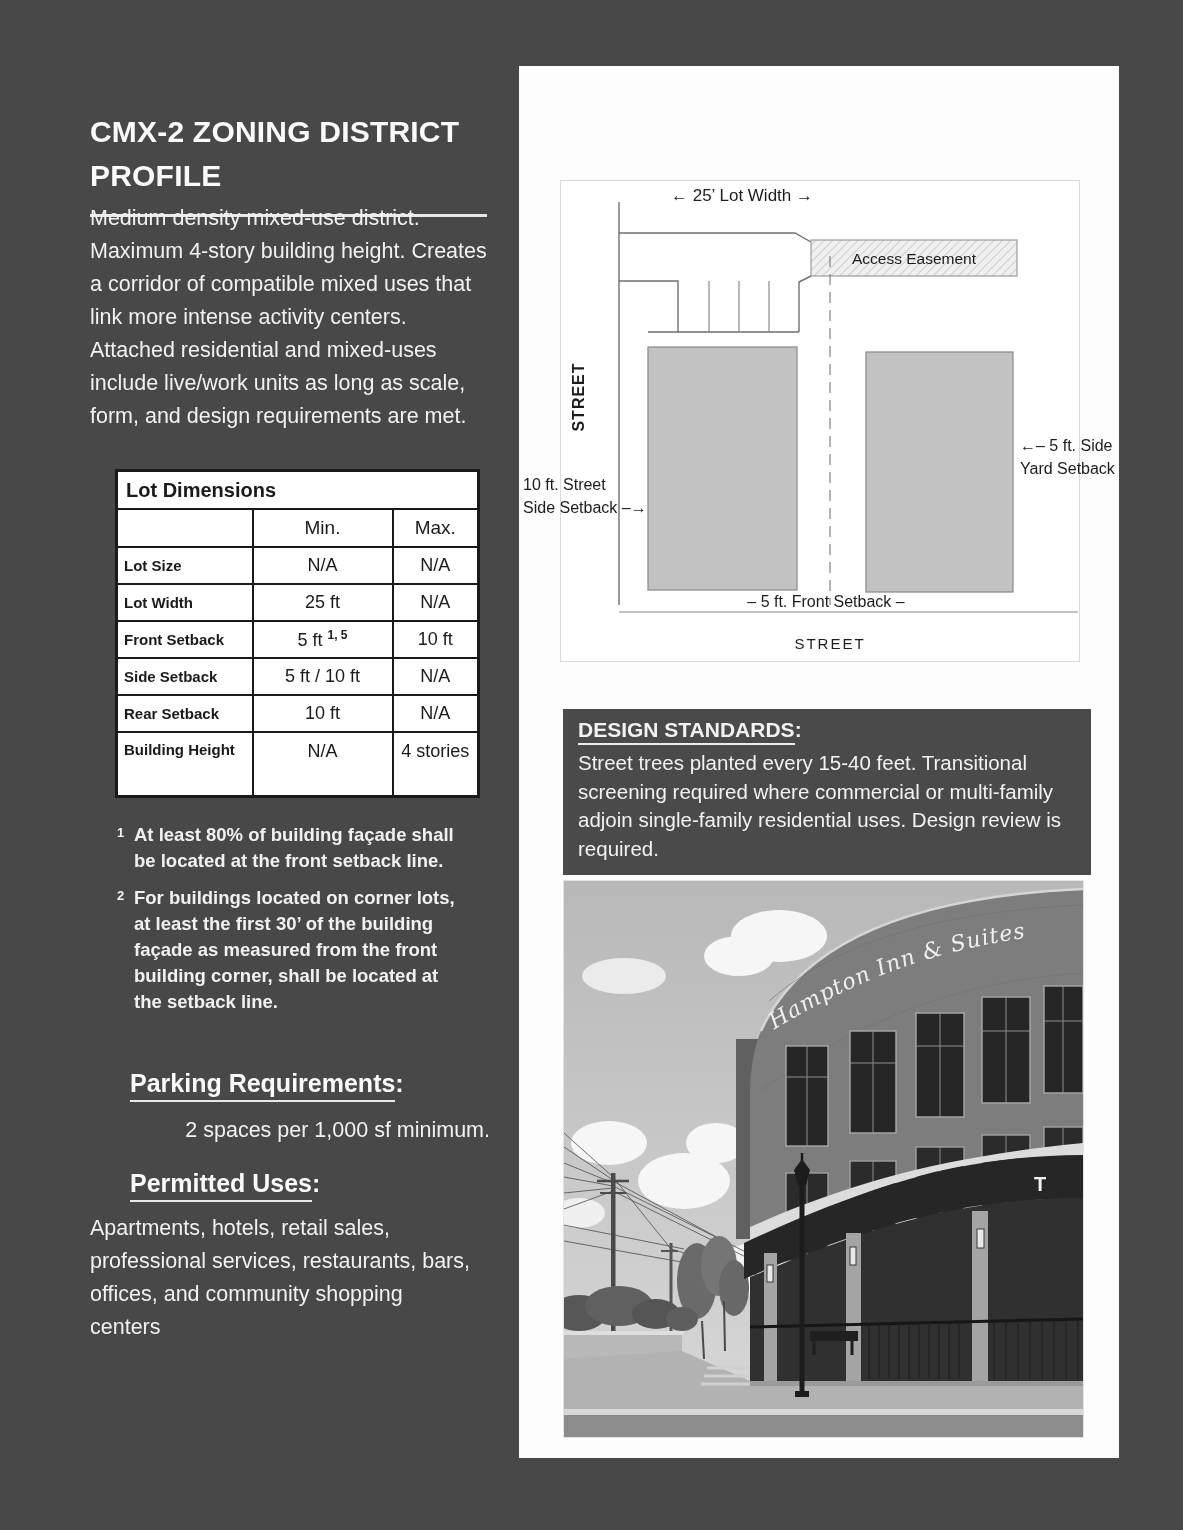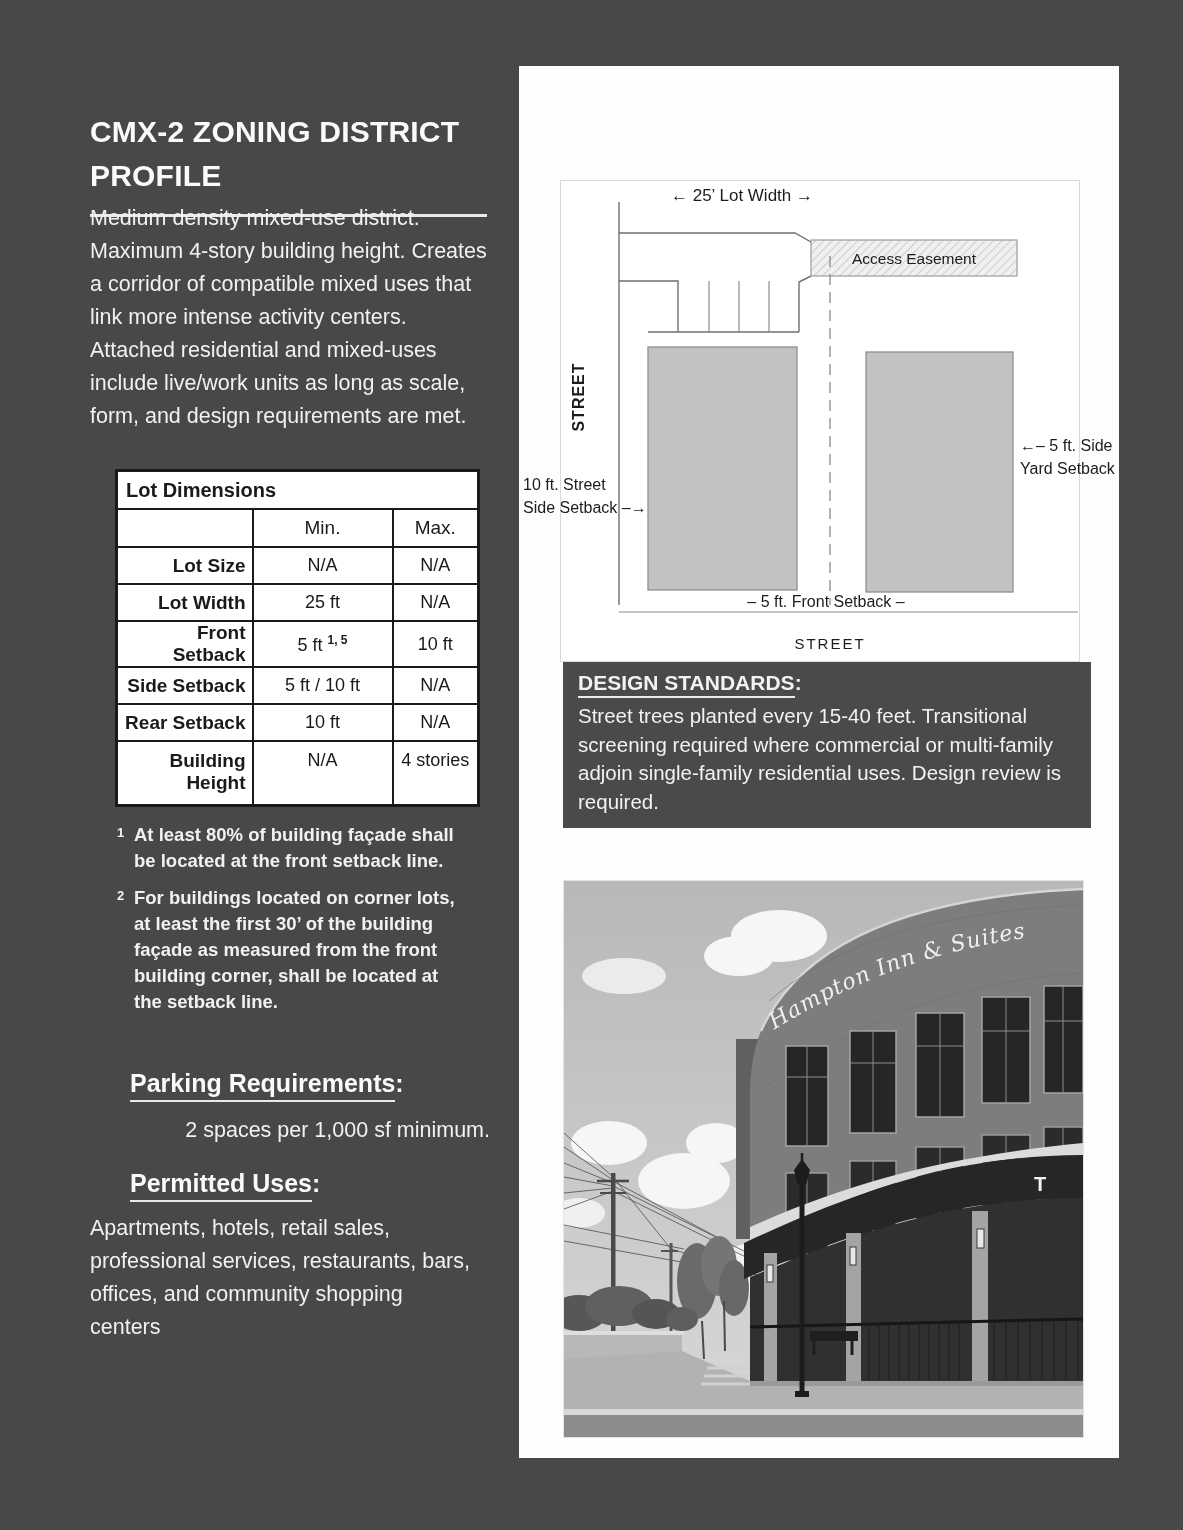--- a/index.html
+++ b/index.html
@@ -19,21 +19,21 @@
     font-size:21.5px;line-height:33px;color:#f1f1f1;
   }
   .lot-table{
     position:absolute;left:115px;top:469px;width:321px;
     border-collapse:collapse;background:#ffffff;color:#1a1a1a;
     border:3px solid #1a1a1a;table-layout:fixed;
   }
   .lot-table td,.lot-table th{border:2px solid #1a1a1a;padding:0 6px;}
   .lot-table .t-title{font-size:20px;font-weight:bold;text-align:left;height:36px;padding-left:8px;}
   .lot-table .t-colhead{font-size:19px;font-weight:normal;text-align:center;height:36px;}
-  .lot-table .t-label{font-size:19px;font-weight:bold;text-align:right;height:35px;}
+  .lot-table .t-label{font-size:15px;font-weight:bold;text-align:left;height:35px;}
   .lot-table .t-val{font-size:18px;text-align:center;}
   .lot-table tr.tall .t-label,.lot-table tr.tall .t-val{height:54px;vertical-align:top;padding-top:8px;}
   .lot-table sup{font-size:12px;font-weight:bold;}
   .col-lab{width:136px;}.col-min{width:140px;}.col-max{width:86px;}
   .footnotes{position:absolute;left:117px;top:822px;width:354px;}
   .footnote{display:flex;gap:9px;margin-bottom:11px;}
   .footnote sup{font-size:13px;font-weight:bold;line-height:22px;flex:0 0 8px;}
   .fn-text{font-size:18.5px;font-weight:bold;line-height:26px;color:#f1f1f1;}
   .sec-head{
     position:absolute;left:90px;font-size:25px;font-weight:bold;color:#fafafa;
@@ -44,21 +44,21 @@
   #parking-text{top:1092px;width:400px;text-align:right;}
   #permitted-head{top:1148px;}
   #permitted-text{top:1190px;width:388px;}
   
   .panel{
     position:absolute;left:519px;top:66px;width:600px;height:1392px;
     background:#fdfdfd;
   }
   .diagram{position:absolute;left:0;top:114px;}
   .design-box{
-    position:absolute;left:44px;top:596px;width:528px;height:166px;
+    position:absolute;left:44px;top:643px;width:528px;height:166px;
     background:#4a4a4a;box-sizing:border-box;padding:9px 15px;color:#f2f2f2;
   }
   .design-box h2{margin:0 0 4px 0;font-size:21px;font-weight:bold;}
   .design-box h2 .uline{border-bottom:2px solid #ececec;padding-bottom:1px;display:inline-block;}
   .design-box p{margin:2px 0 0 0;font-size:20.5px;line-height:28.5px;}
   .photo{position:absolute;left:44px;top:814px;border:1px solid #e3e3e3;}
 </style>
 </head>
 <body>
 

